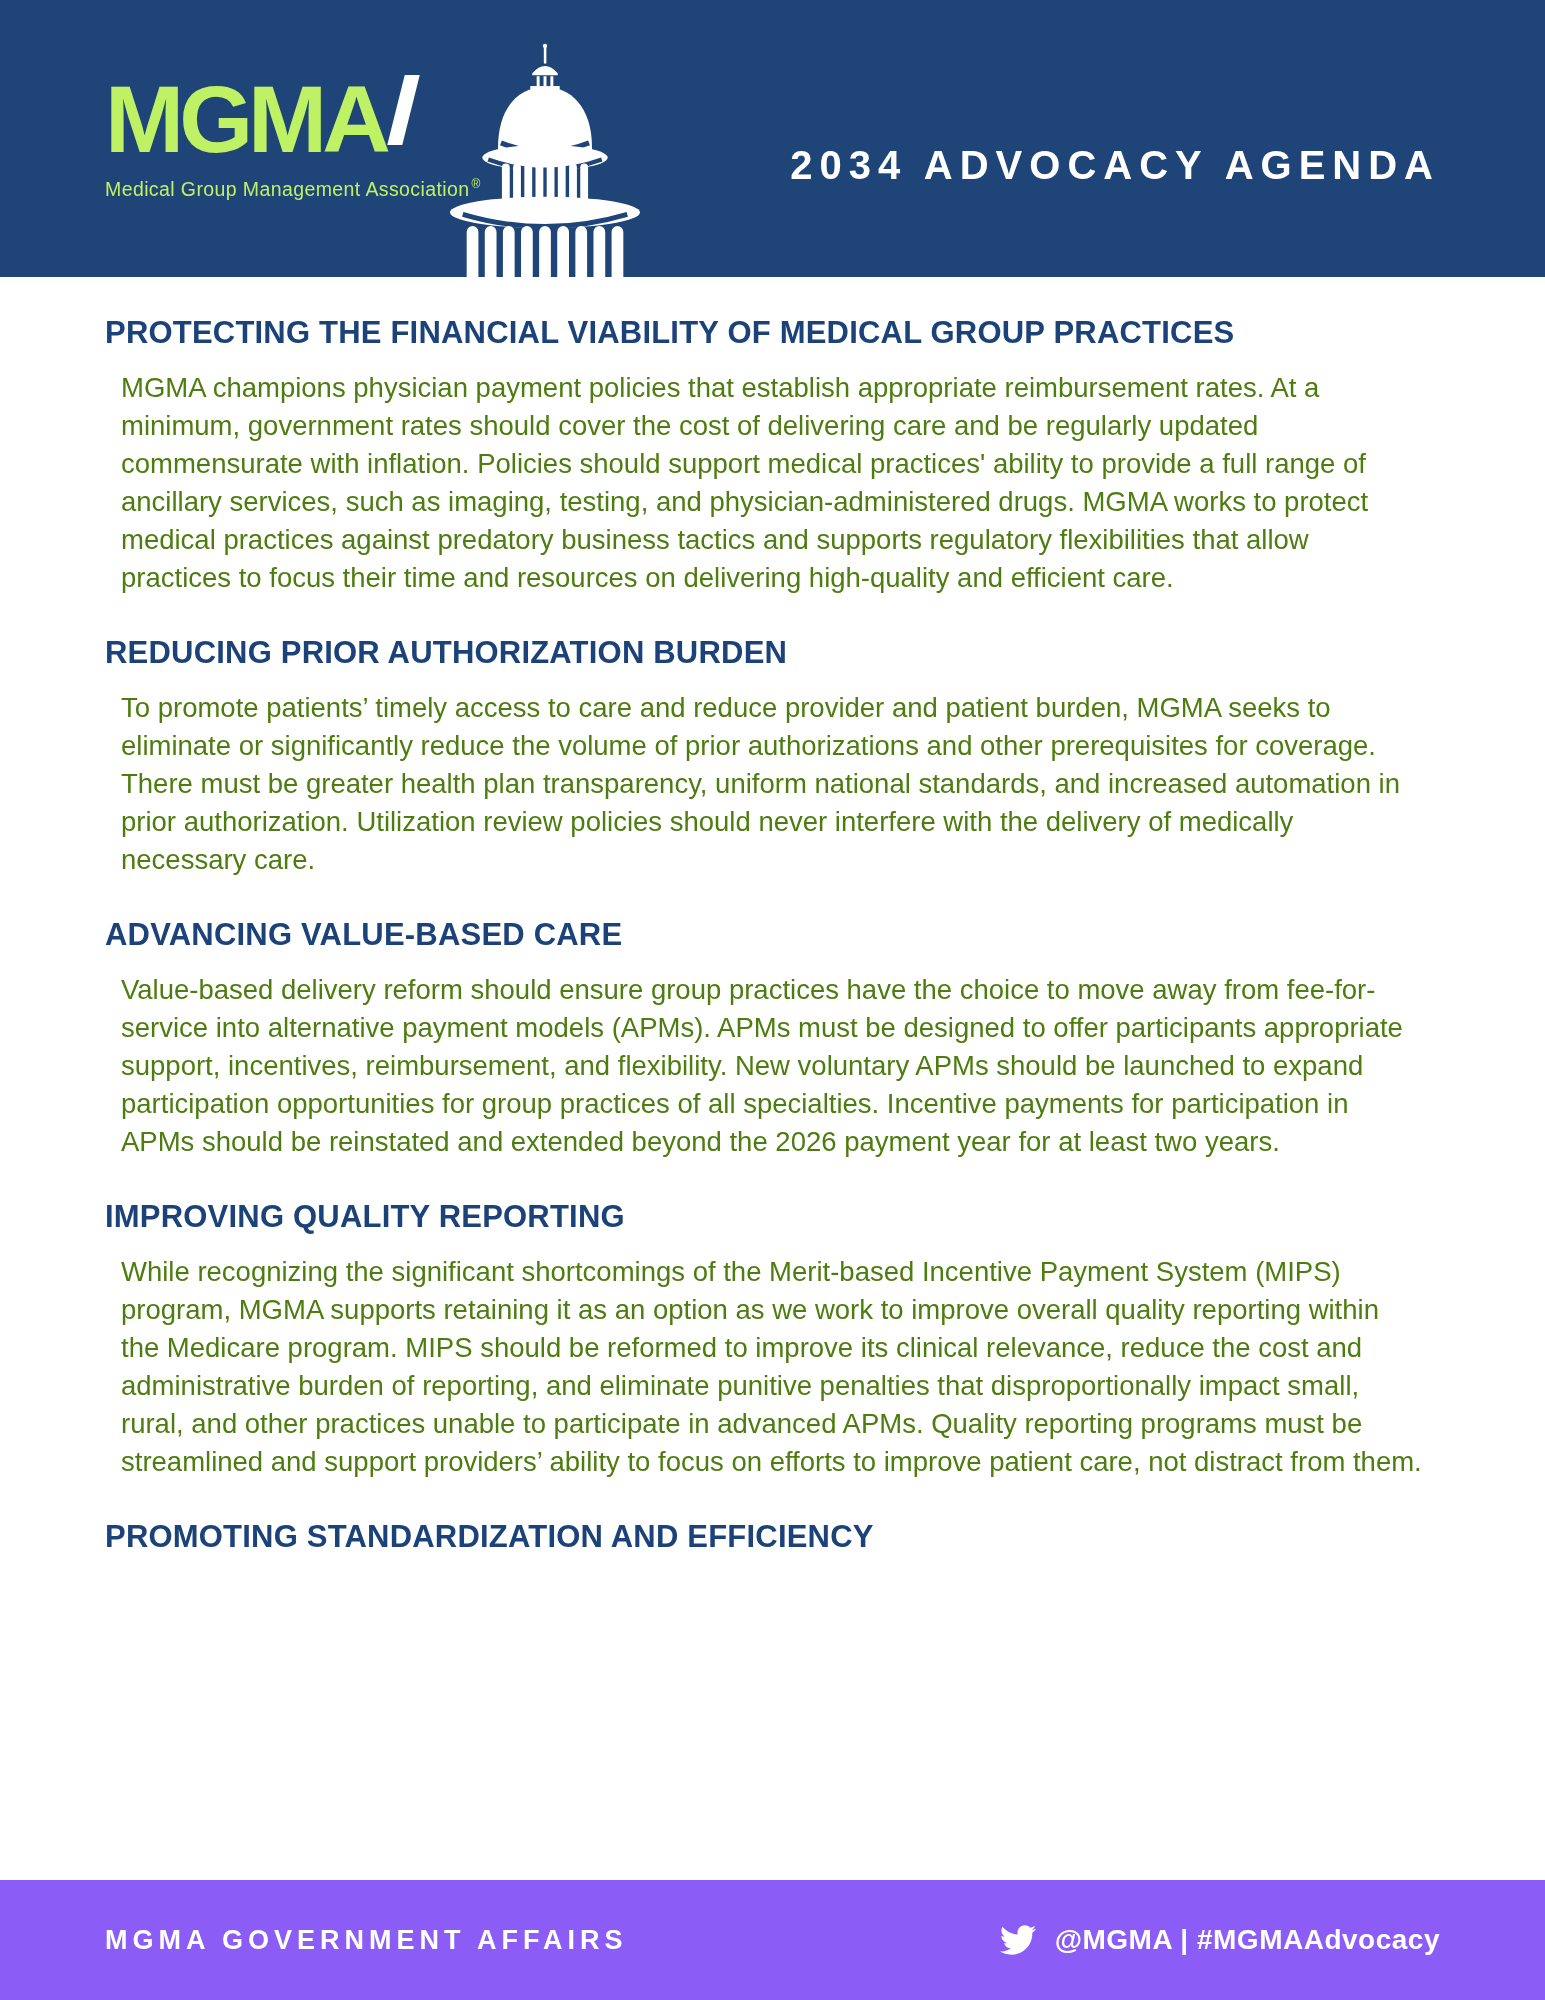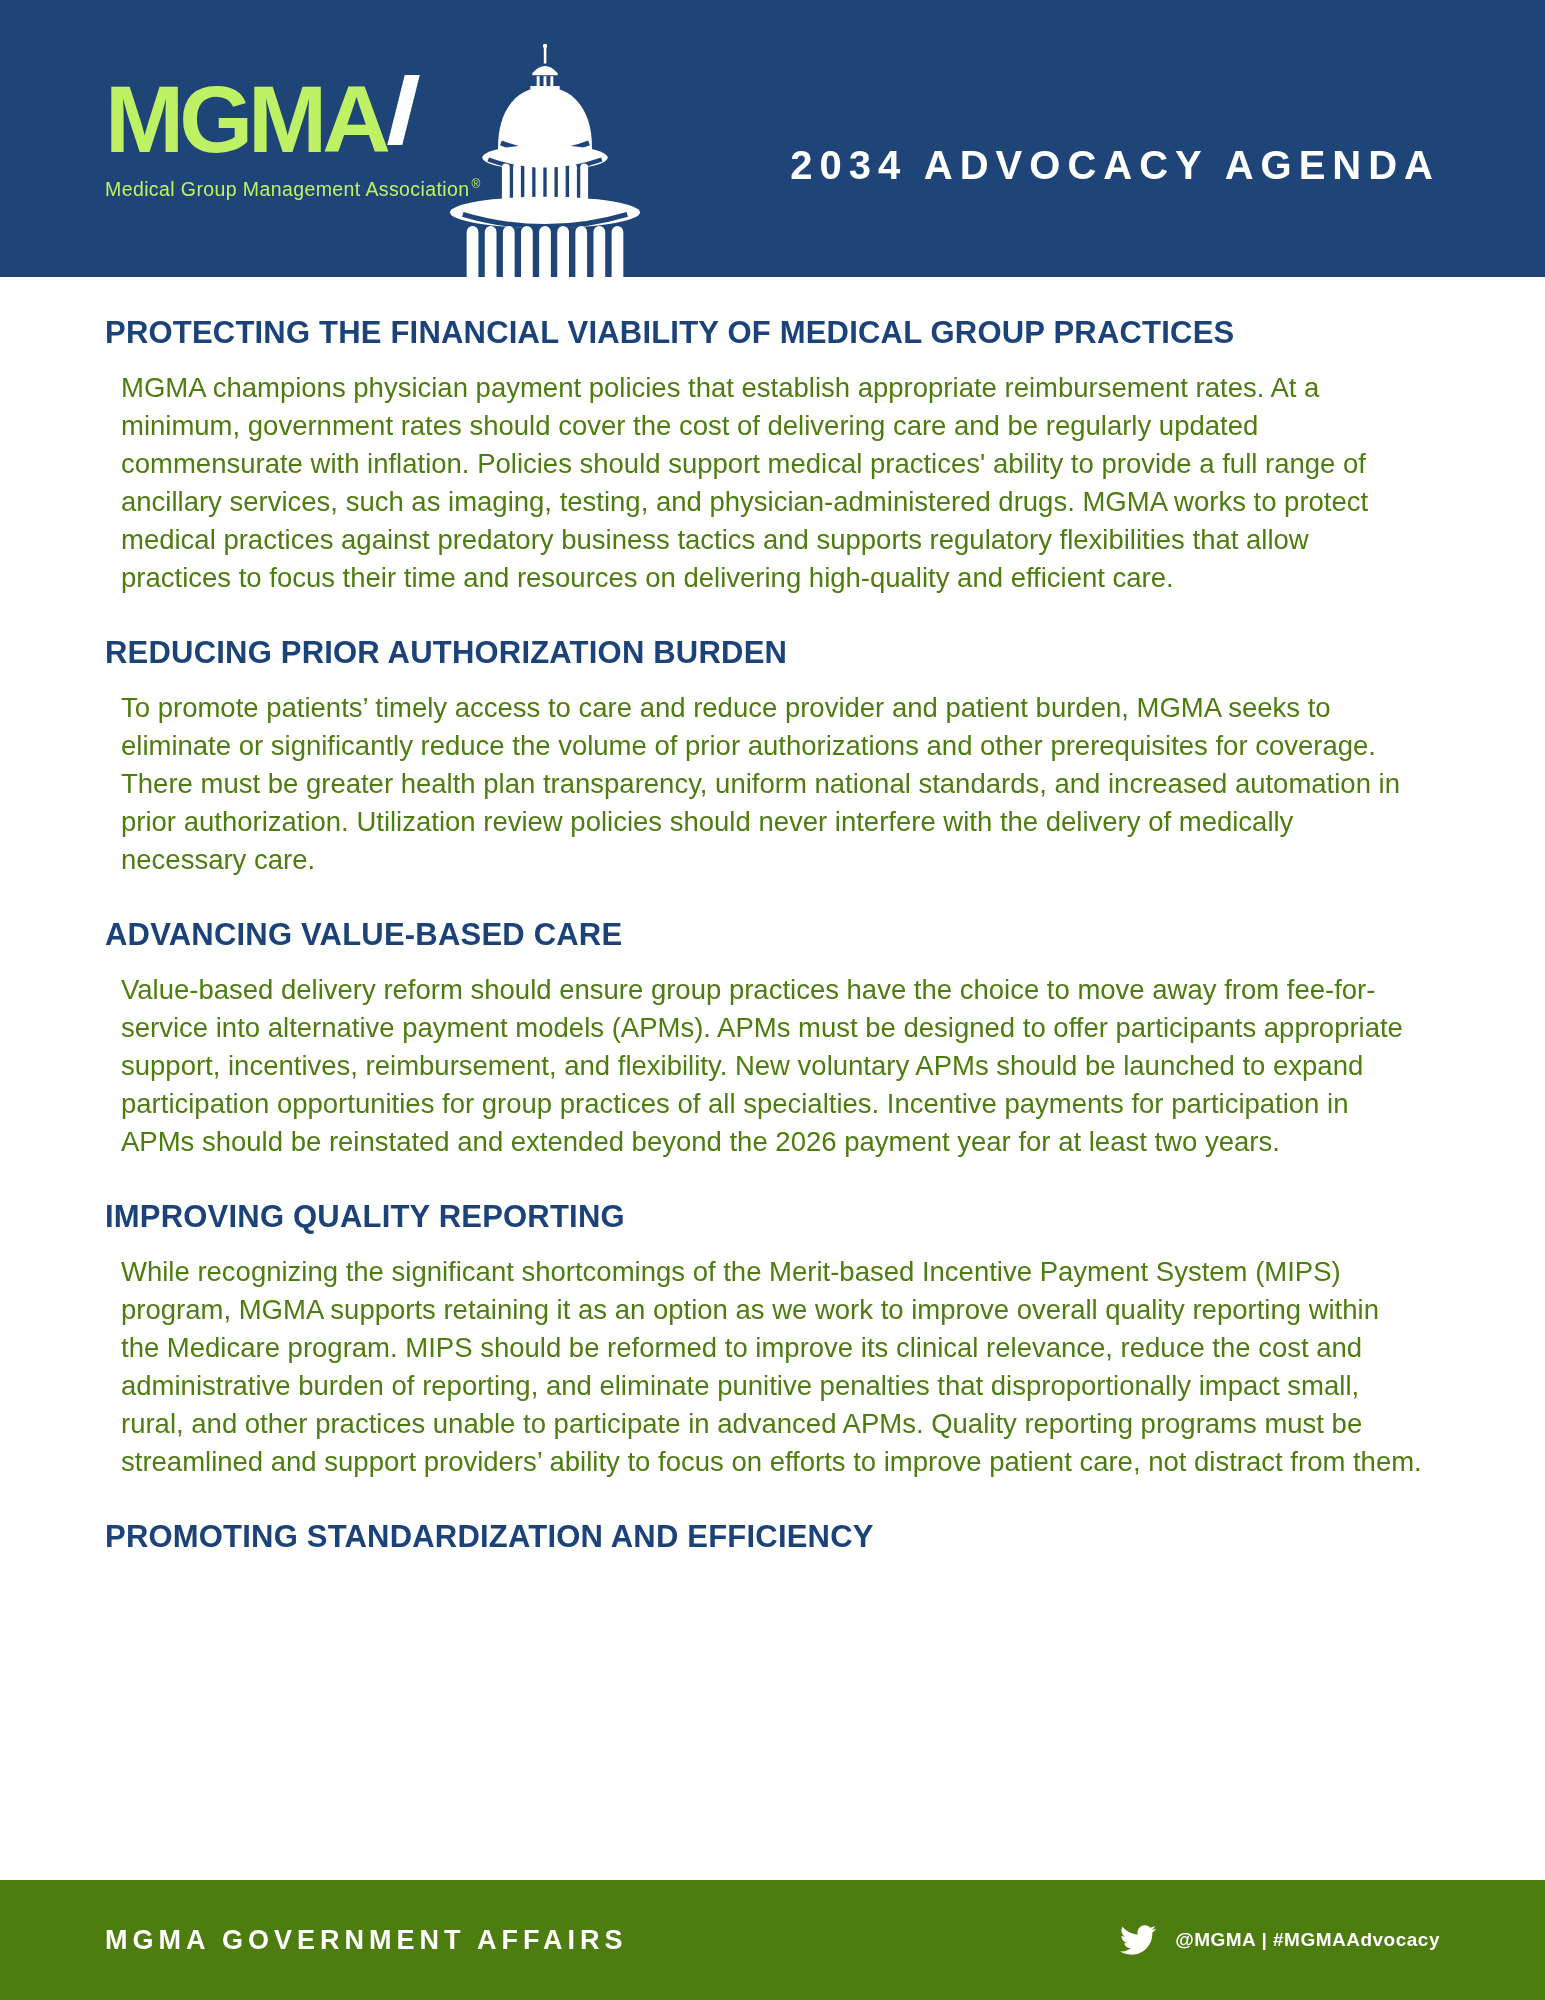--- a/index.html
+++ b/index.html
@@ -53,27 +53,27 @@
     line-height:40px;
   }
   .section p{
     margin:16px;
     color:#4d7c0f;font-size:27.5px;line-height:38px;
   }
 
   
   .footer{
     position:absolute;left:0;bottom:0;width:1545px;height:120px;
-    background:#4d7c0f;color:#ffffff;
+    background:#8b5cf6;color:#ffffff;
     display:flex;align-items:center;justify-content:space-between;
     padding:0 105px;box-sizing:border-box;
   }
   .footer-left{font-size:27px;font-weight:700;letter-spacing:5px;white-space:nowrap;}
   .footer-right{display:flex;align-items:center;gap:16px;}
-  .footer-right .handle{font-size:19px;font-weight:700;letter-spacing:0.5px;white-space:nowrap;}
+  .footer-right .handle{font-size:28px;font-weight:700;letter-spacing:0.5px;white-space:nowrap;}
   .twitter-svg{width:42px;height:36px;display:block;}
 </style>
 </head>
 <body>
 
 <div class="page">
 
   <div class="banner">
     <div class="logo-block">
       <div class="logo-word">

